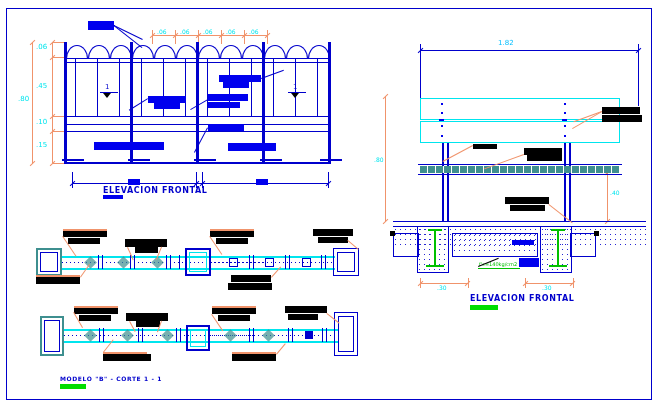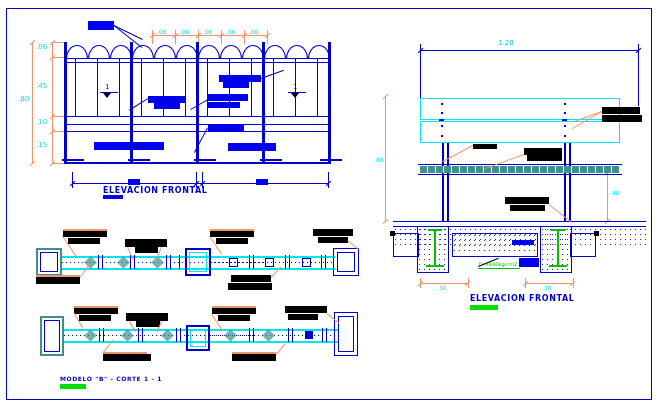--- a/index.html
+++ b/index.html
@@ -225,21 +225,21 @@
     <div class="blu" style="left:103px;top:195px;width:20px;height:4px;"></div>
   </div>
 
   <div>
 
     <div class="ln" style="left:420px;top:50px;width:218px;height:1px;"></div>
     <div class="ln" style="left:420px;top:44px;width:1px;height:62px;"></div>
     <div class="ln" style="left:638px;top:44px;width:1px;height:62px;"></div>
     <div class="tickb" style="left:417px;top:50px;"></div>
     <div class="tickb" style="left:635px;top:50px;"></div>
-    <div class="txt t-bl" style="left:498px;top:40px;font-size:7px;color:#00bfff;">1.20</div>
+    <div class="txt t-bl" style="left:498px;top:40px;font-size:7px;color:#00bfff;">1.82</div>
 
     <div class="lns" style="left:385px;top:96px;width:1px;height:126px;"></div>
     <div class="tick" style="left:382px;top:96px;"></div>
     <div class="tick" style="left:382px;top:221px;"></div>
     <div class="txt t-cy" style="left:374px;top:157px;font-size:6px;">.80</div>
 
     <div class="lns" style="left:607px;top:172px;width:1px;height:50px;"></div>
     <div class="tick" style="left:604px;top:172px;"></div>
     <div class="tick" style="left:604px;top:221px;"></div>
     <div class="txt t-cy" style="left:610px;top:190px;font-size:6px;">.40</div>

